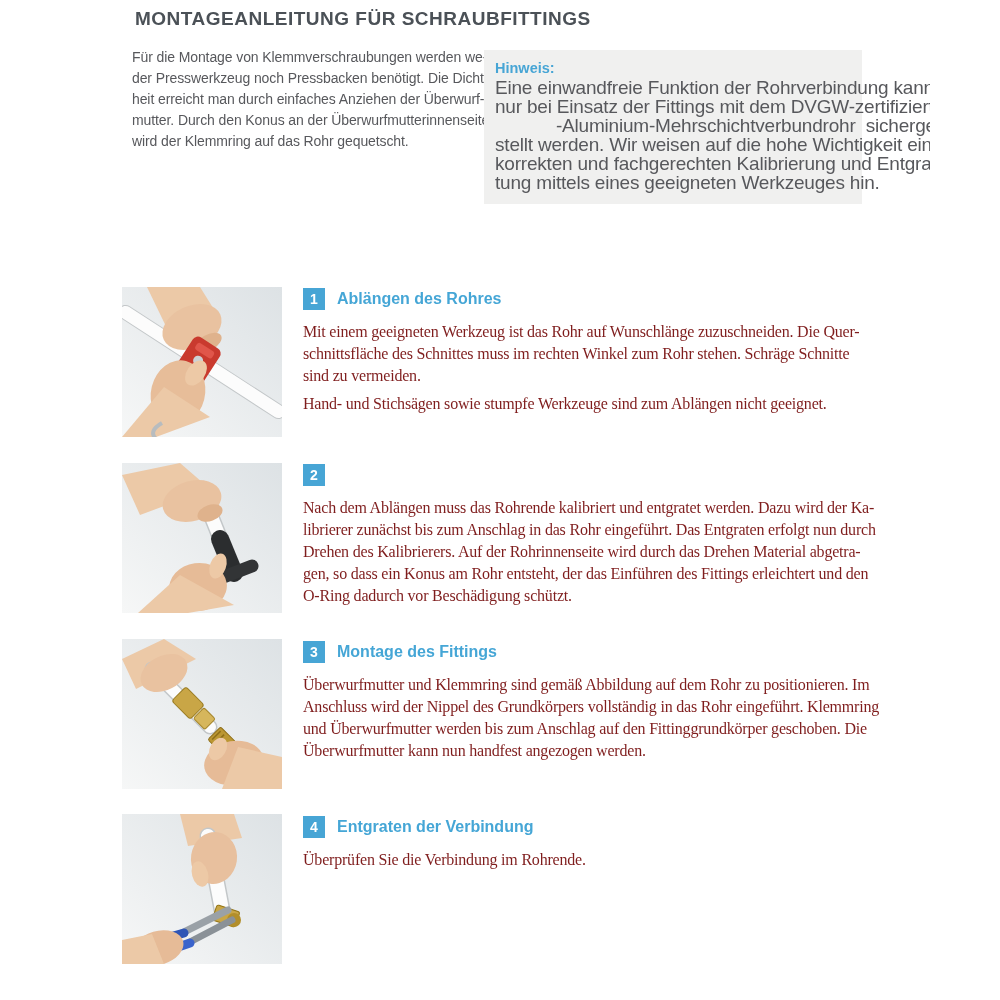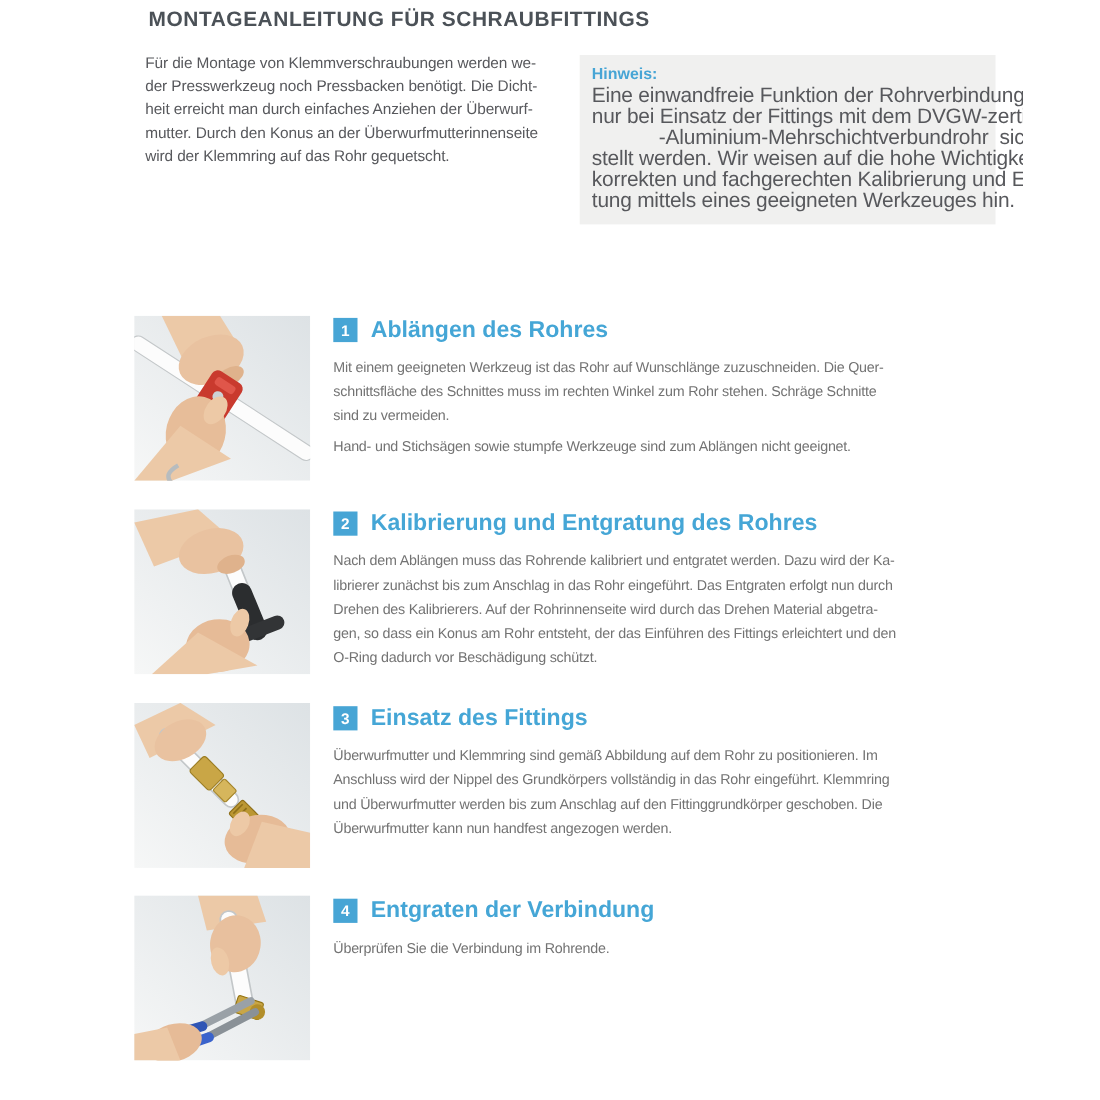--- a/index.html
+++ b/index.html
@@ -12,21 +12,21 @@
     color:#4b5157;
   }
 
   .intro {
     position:absolute; left:122px; top:47px;
     font-size:14px; line-height:21px; color:#57585c;
     white-space:pre; letter-spacing:-0.1px;margin-left:10px;
   }
 
   .note {
-    position:absolute; left:527px; top:50px; width:378px;
+    position:absolute; left:484px; top:50px; width:378px;
     background:#f0f0ef; box-sizing:border-box;
     padding:8px 26px 12px 11px;
   }
   .note-label { font-size:14.5px; font-weight:bold; color:#47a5d5; line-height:20px; }
   .note-lines {
     font-size:19px; line-height:19px; color:#57585c;
     white-space:pre; letter-spacing:-0.2px;
   }
 
   .step-photo {
@@ -35,24 +35,24 @@
   .step-photo svg { display:block; width:160px; height:150px; }
 
   .step { position:absolute; left:303px; width:640px; }
   .step-head { display:flex; align-items:center; gap:12px; margin-bottom:11px; }
   .badge {
     width:22px; height:22px; background:#47a5d5; color:#ffffff;
     font-size:14px; font-weight:bold;
     display:flex; align-items:center; justify-content:center;
     flex:0 0 auto;
   }
-  .step-title { font-size:21px; font-weight:bold; color:#45a6d6; }
+  .step-title { font-size:16px; font-weight:bold; color:#45a6d6; }
   .step-body {
-    font-size:13px; line-height:22px; color:#737373;
-    white-space:pre; letter-spacing:-0.2px;
+    font-size:16px; line-height:22px; color:#7f1d1d;
+    white-space:pre; letter-spacing:-0.2px;font-family:Liberation Serif, serif;
   }
   .step-body2 { margin-top:6px; }
 </style>
 </head>
 <body>
 
 <div class="page">
 
   <div class="title">MONTAGEANLEITUNG FÜR SCHRAUBFITTINGS</div>
 
@@ -129,21 +129,20 @@
       <line x1="86" y1="120" x2="130" y2="103" stroke="#323436" stroke-width="13" stroke-linecap="round"></line>
       <ellipse cx="76" cy="124" rx="29" ry="24" fill="#e6bb97" transform="rotate(-8 76 124)"></ellipse>
       <ellipse cx="96" cy="103" rx="8" ry="13" fill="#edc9a6" transform="rotate(20 96 103)"></ellipse>
       <path d="M16 150 L58 112 L112 142 L66 150 Z" fill="#ecc9a7"></path>
     </svg>
   </div>
 
   <div class="step" style="top:464px">
     <div class="step-head">
       <div class="badge">2</div>
-      <div class="step-title">Kalibrierung und Entgratung des Rohres</div>
     </div>
     <div class="step-body">Nach dem Ablängen muss das Rohrende kalibriert und entgratet werden. Dazu wird der Ka-
 librierer zunächst bis zum Anschlag in das Rohr eingeführt. Das Entgraten erfolgt nun durch
 Drehen des Kalibrierers. Auf der Rohrinnenseite wird durch das Drehen Material abgetra-
 gen, so dass ein Konus am Rohr entsteht, der das Einführen des Fittings erleichtert und den
 O-Ring dadurch vor Beschädigung schützt.</div>
   </div>
 
   <div class="step-photo" style="top:639px">
     <svg viewBox="0 0 160 150">
@@ -171,21 +170,21 @@
       </g>
       <ellipse cx="112" cy="124" rx="30" ry="22" fill="#e6bb97" transform="rotate(-10 112 124)"></ellipse>
       <ellipse cx="96" cy="110" rx="8" ry="12" fill="#edc9a6" transform="rotate(30 96 110)"></ellipse>
       <path d="M160 118 L116 108 L100 150 L160 150 Z" fill="#ecc9a7"></path>
     </svg>
   </div>
 
   <div class="step" style="top:641px">
     <div class="step-head">
       <div class="badge">3</div>
-      <div class="step-title">Einsatz des Fittings</div>
+      <div class="step-title">Montage des Fittings</div>
     </div>
     <div class="step-body">Überwurfmutter und Klemmring sind gemäß Abbildung auf dem Rohr zu positionieren. Im
 Anschluss wird der Nippel des Grundkörpers vollständig in das Rohr eingeführt. Klemmring
 und Überwurfmutter werden bis zum Anschlag auf den Fittinggrundkörper geschoben. Die
 Überwurfmutter kann nun handfest angezogen werden.</div>
   </div>
 
   <div class="step-photo" style="top:814px">
     <svg viewBox="0 0 160 150">
       <defs>

